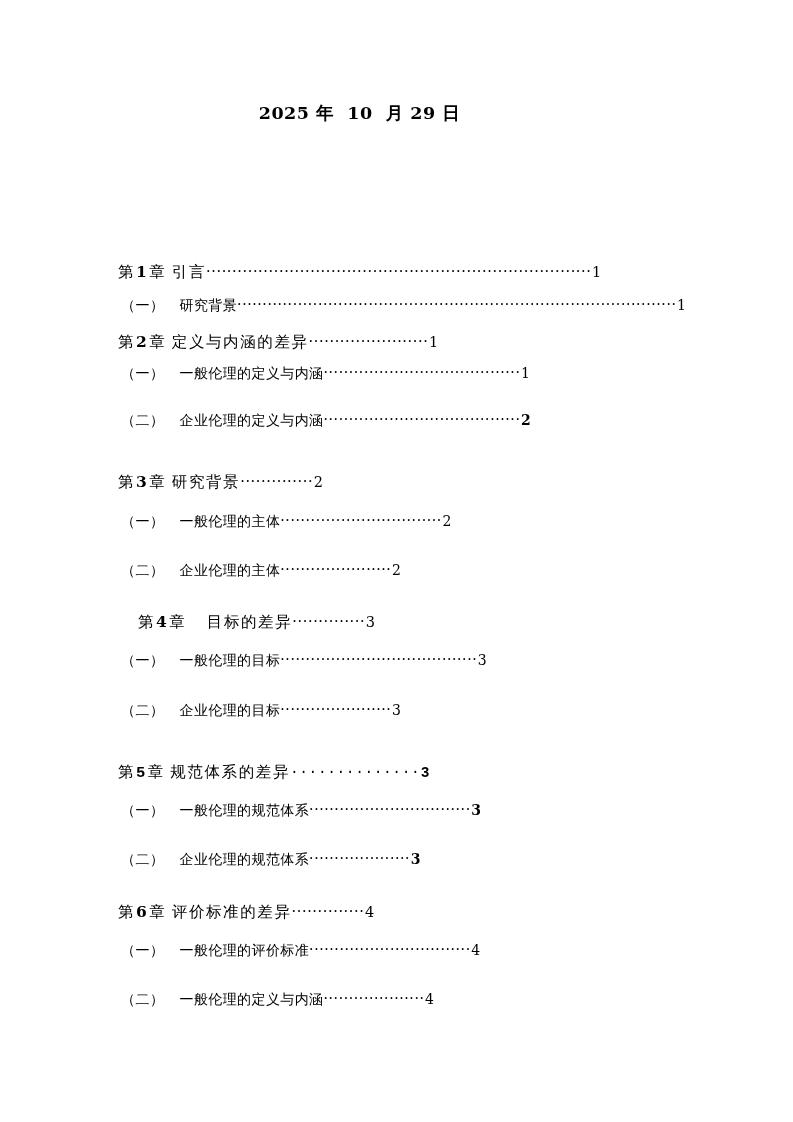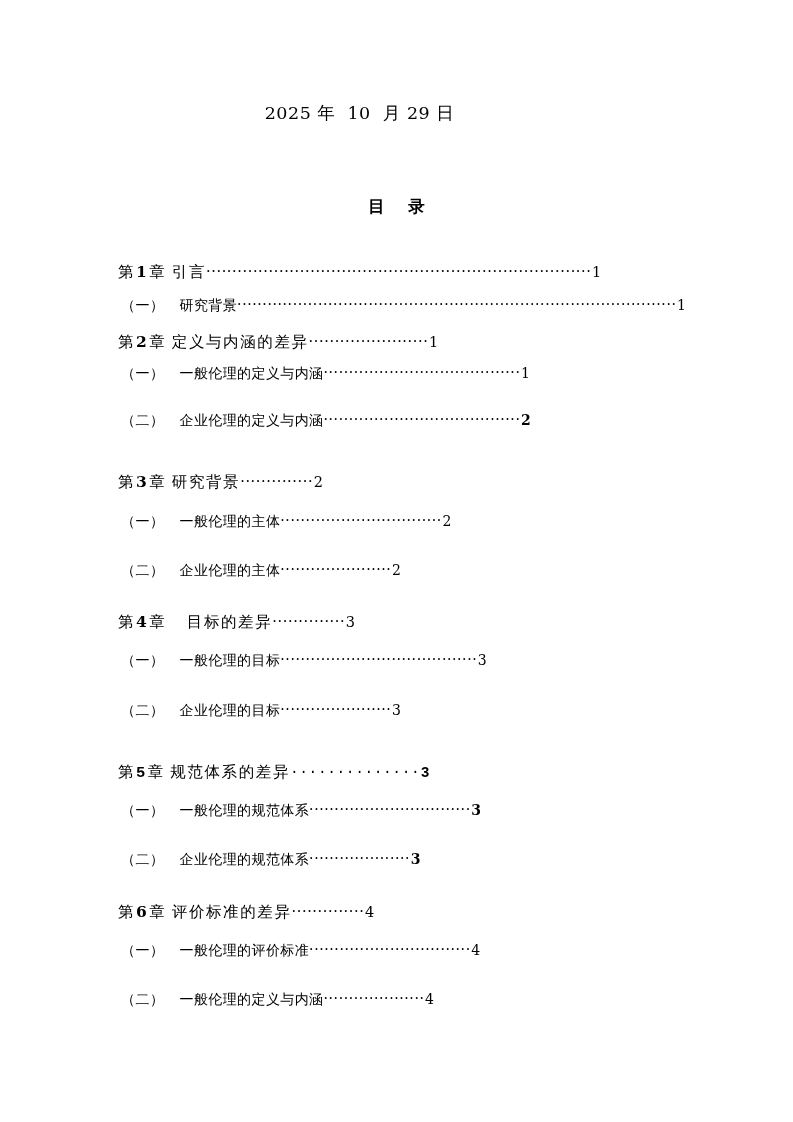--- a/index.html
+++ b/index.html
@@ -23,21 +23,21 @@
   }
 
   
   .doc-date {
     position: absolute;
     top: 101px;
     left: 0;
     width: 719px;
     text-align: center;
     font-size: 17.5px;
-    font-weight: normal;
+    font-weight: bold;
     letter-spacing: 0.5px;
     font-family: "DejaVu Serif", "Liberation Serif", serif;
     white-space: pre;
   }
 
   
   .toc-heading {
     position: absolute;
     top: 196px;
     left: 0;
@@ -134,21 +134,20 @@
     font-weight: bold;
   }
 </style>
 </head>
 <body>
 
 <div class="page">
 
   <div class="doc-date">2025 年  10  月 29 日</div>
 
-  <div class="toc-heading">目  录</div>
 
   <div class="toc-list">
       <div class="toc-row level-chapter" style="top: 262px;">
         <span class="row-label"><span>第</span><span class="row-num">1</span><span>章</span></span>
         <span class="sec-gap" style="width: 7px;"></span>
         <span class="row-title spaced">引言</span>
         <span class="leader">··········································································</span>
         <span class="row-page">1</span>
       </div>
       <div class="toc-row level-section" style="top: 297px;">
@@ -193,21 +192,21 @@
         <span class="leader">································</span>
         <span class="row-page">2</span>
       </div>
       <div class="toc-row level-section" style="top: 562px;">
         <span class="sec-marker">（二）</span>
         <span class="sec-gap"></span>
         <span class="row-title">企业伦理的主体</span>
         <span class="leader">······················</span>
         <span class="row-page">2</span>
       </div>
-      <div class="toc-row level-chapter" style="top: 612px;">
+      <div class="toc-row level-chapter" style="top: 612px; margin-left: 20px;">
         <span class="row-label"><span>第</span><span class="row-num">4</span><span>章</span></span>
         <span class="sec-gap" style="width: 22px;"></span>
         <span class="row-title spaced">目标的差异</span>
         <span class="leader">··············</span>
         <span class="row-page">3</span>
       </div>
       <div class="toc-row level-section" style="top: 652px;">
         <span class="sec-marker">（一）</span>
         <span class="sec-gap"></span>
         <span class="row-title">一般伦理的目标</span>

